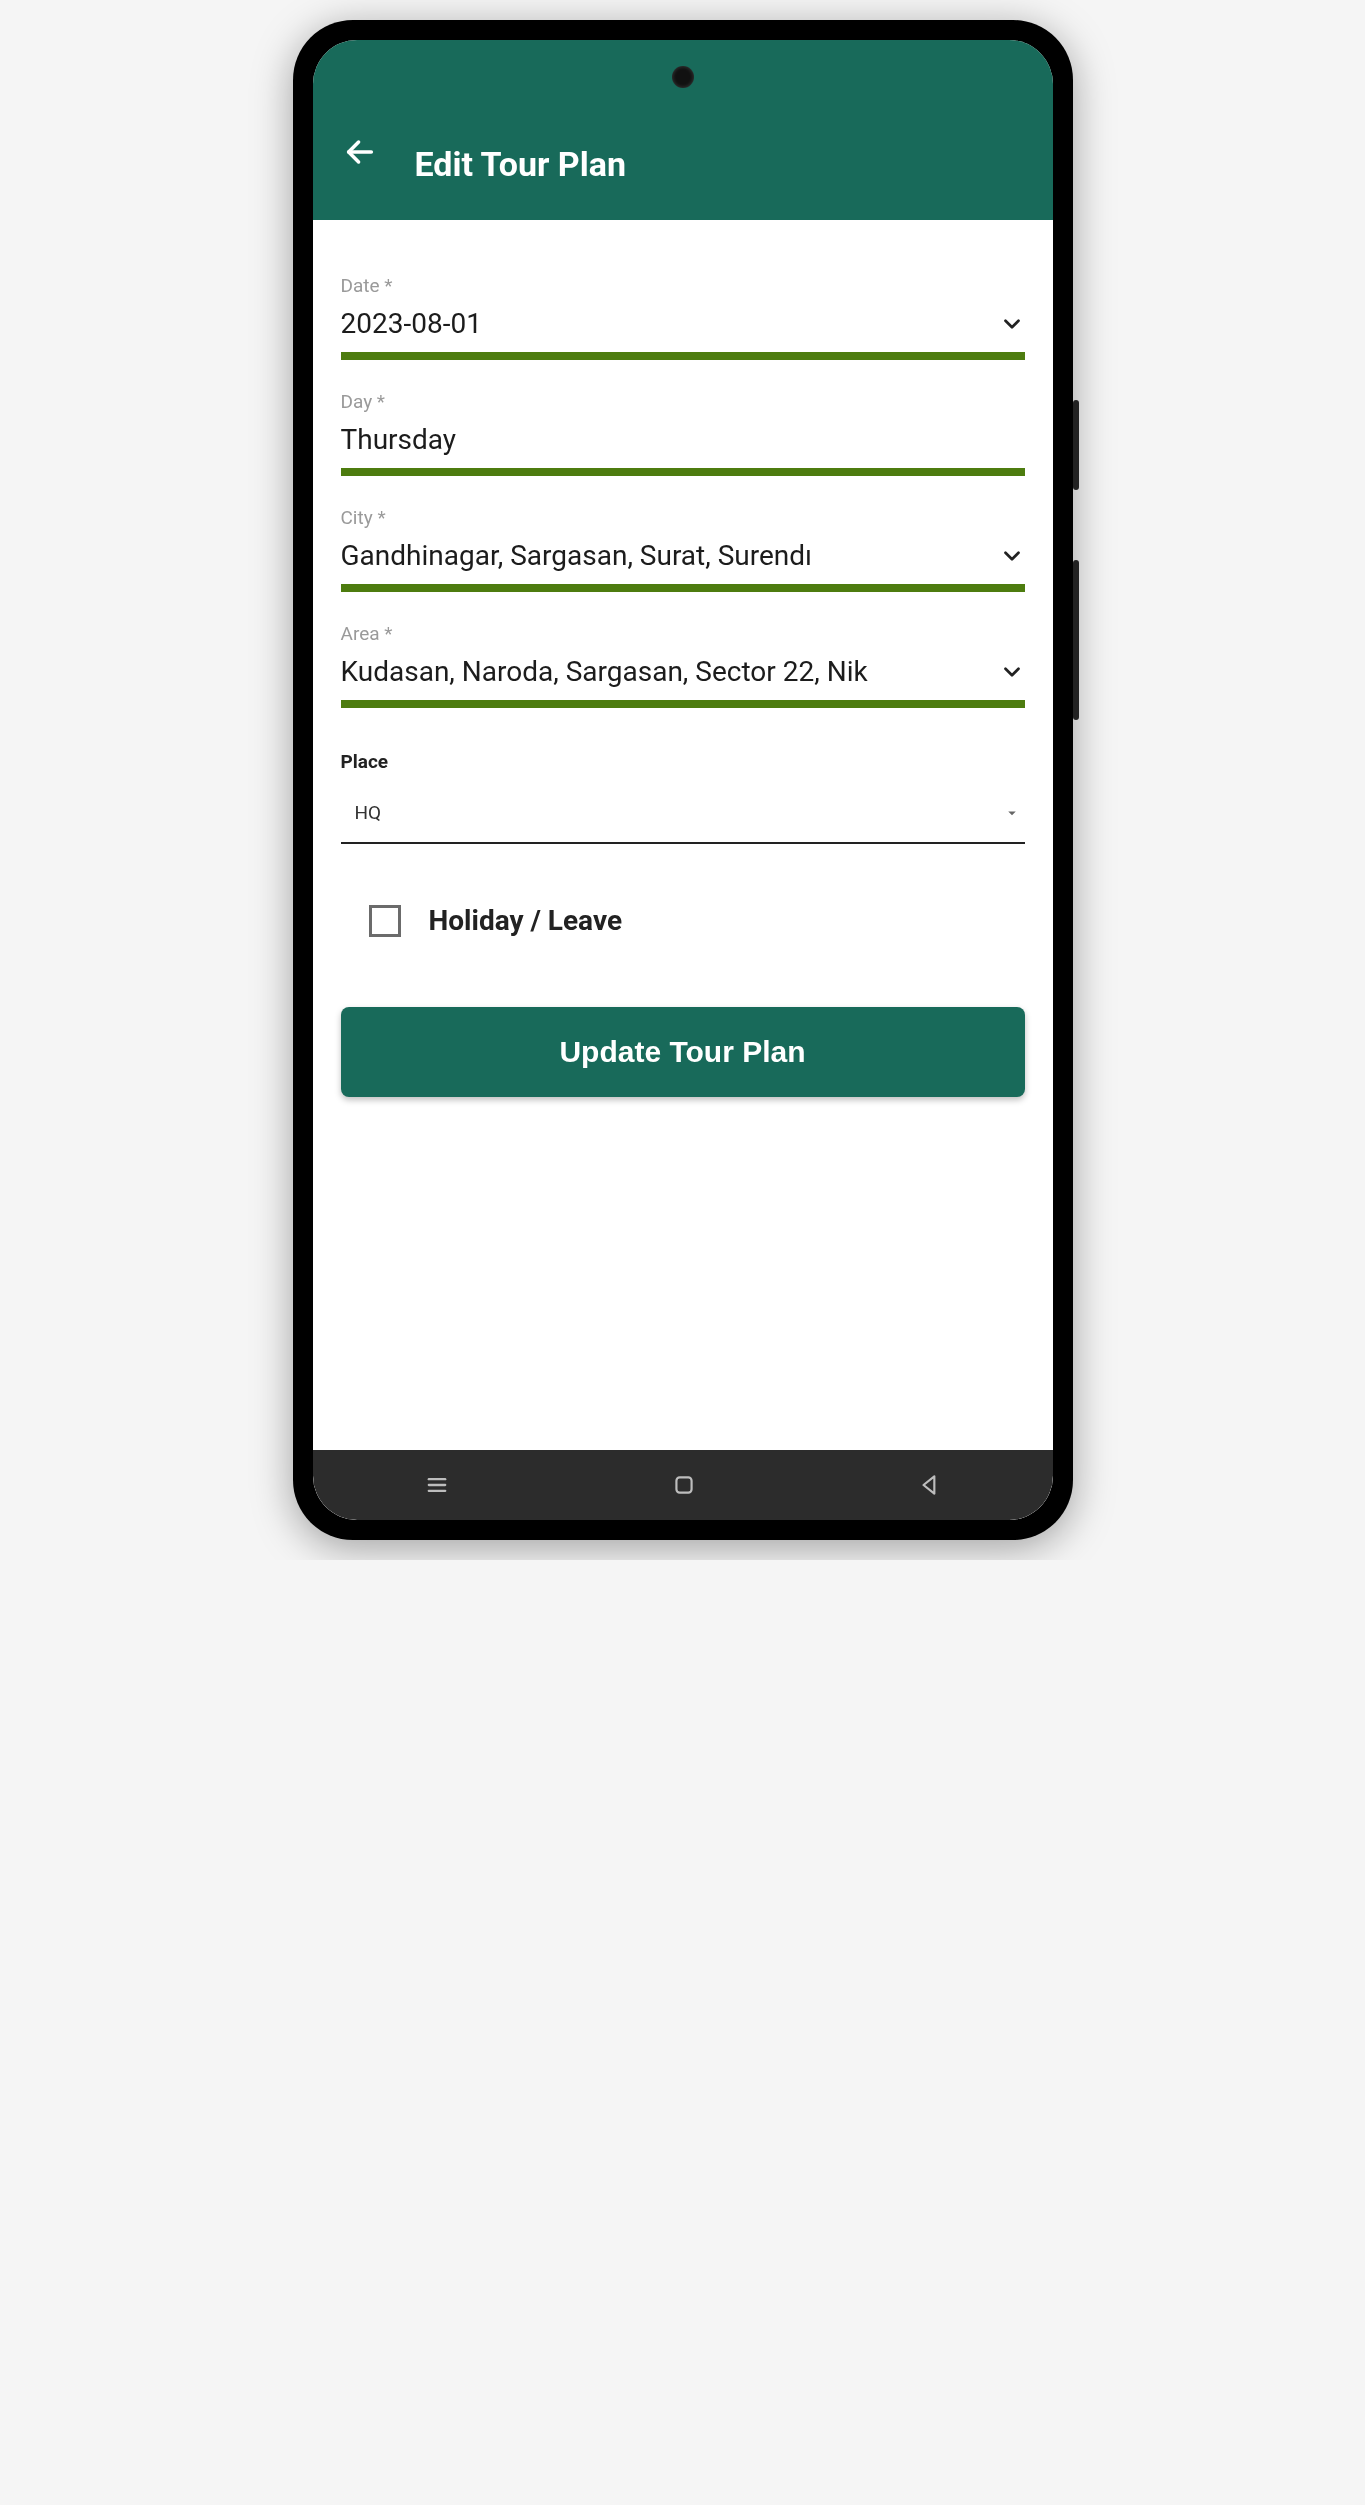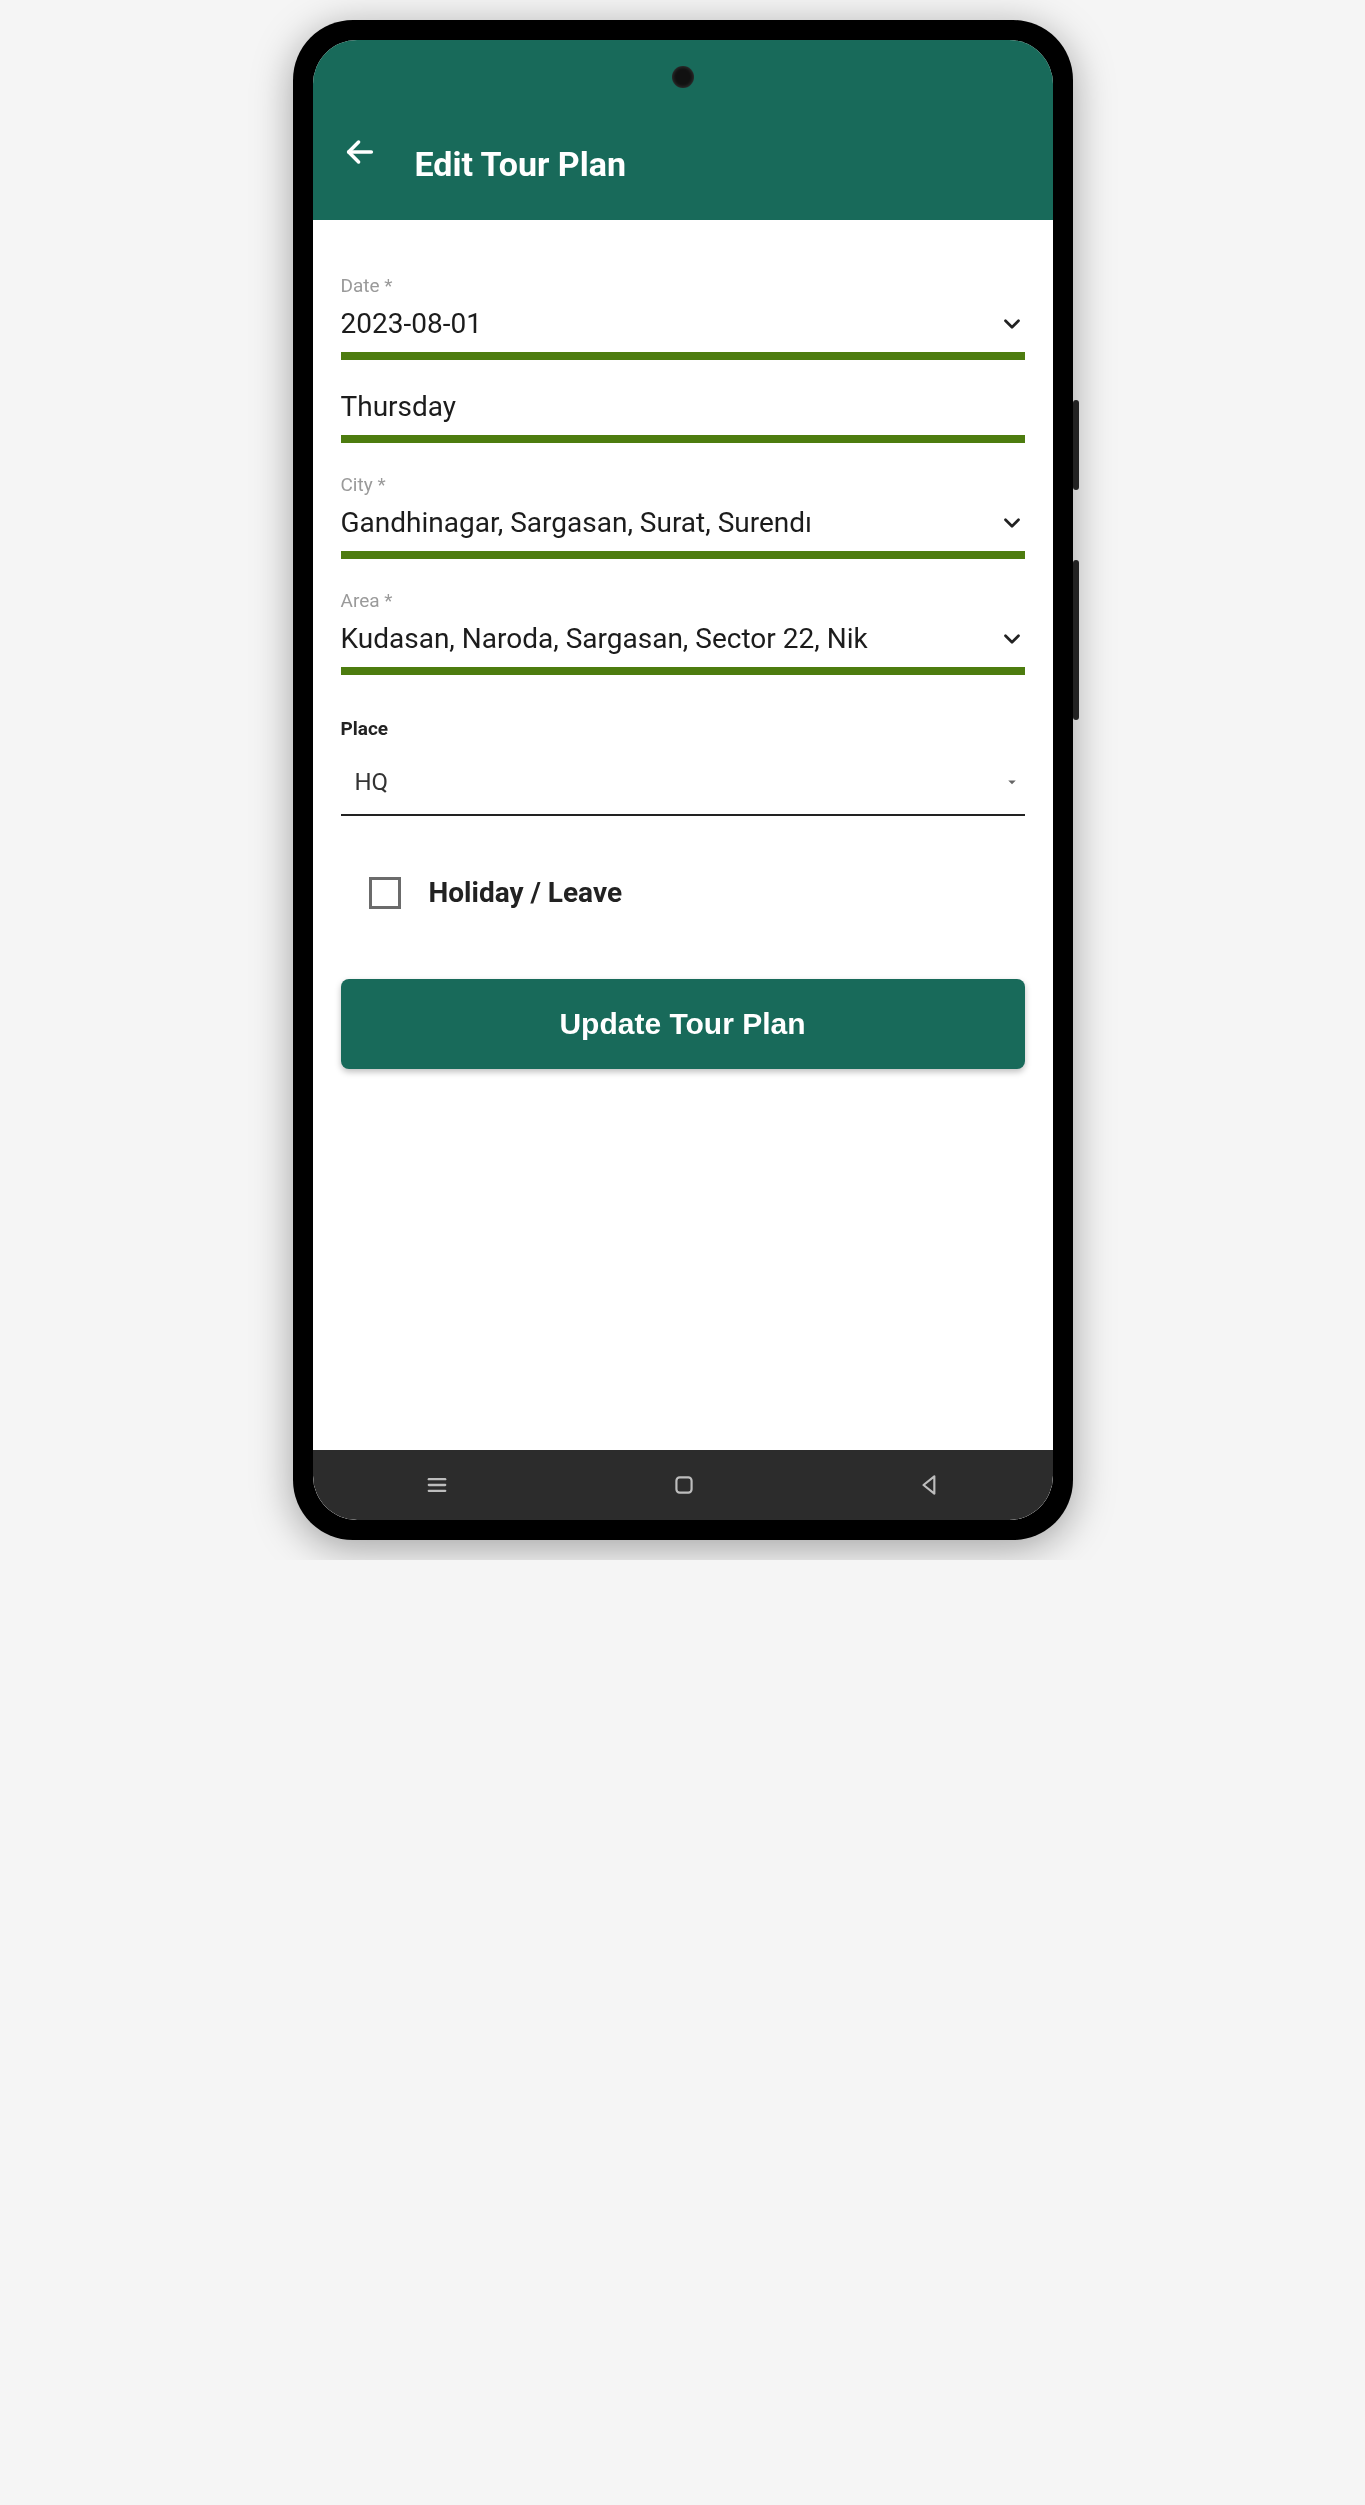--- a/index.html
+++ b/index.html
@@ -92,21 +92,21 @@
   }
   .place-field {
     margin-top: 18px;
     border-bottom: 2px solid #222;
     padding: 10px 4px 18px 14px;
     display: flex;
     align-items: center;
     justify-content: space-between;
   }
   .place-value {
-    font-size: 24px;
+    font-size: 19px;
     color: #333;
   }
   .dropdown-caret svg { display: block; }
   .checkbox-row {
     margin-top: 60px;
     display: flex;
     align-items: center;
     gap: 28px;
     padding-left: 28px;
   }
@@ -179,20 +179,21 @@
           <div class="field-value">2023-08-01</div>
           <span class="chevron">
             <svg width="26" height="26" viewBox="0 0 24 24" fill="none" stroke="#222" stroke-width="2.5" stroke-linecap="round" stroke-linejoin="round">
                 <polyline points="6 9 12 15 18 9"></polyline>
               </svg>
           </span>
         </div>
       </div>
 
       <div class="field">
+        <div class="field-label">Day *</div>
         <div class="field-value-row">
           <div class="field-value">Thursday</div>
         </div>
       </div>
 
       <div class="field">
         <div class="field-label">City *</div>
         <div class="field-value-row">
           <div class="field-value">Gandhinagar, Sargasan, Surat, Surendı</div>
           <span class="chevron">

